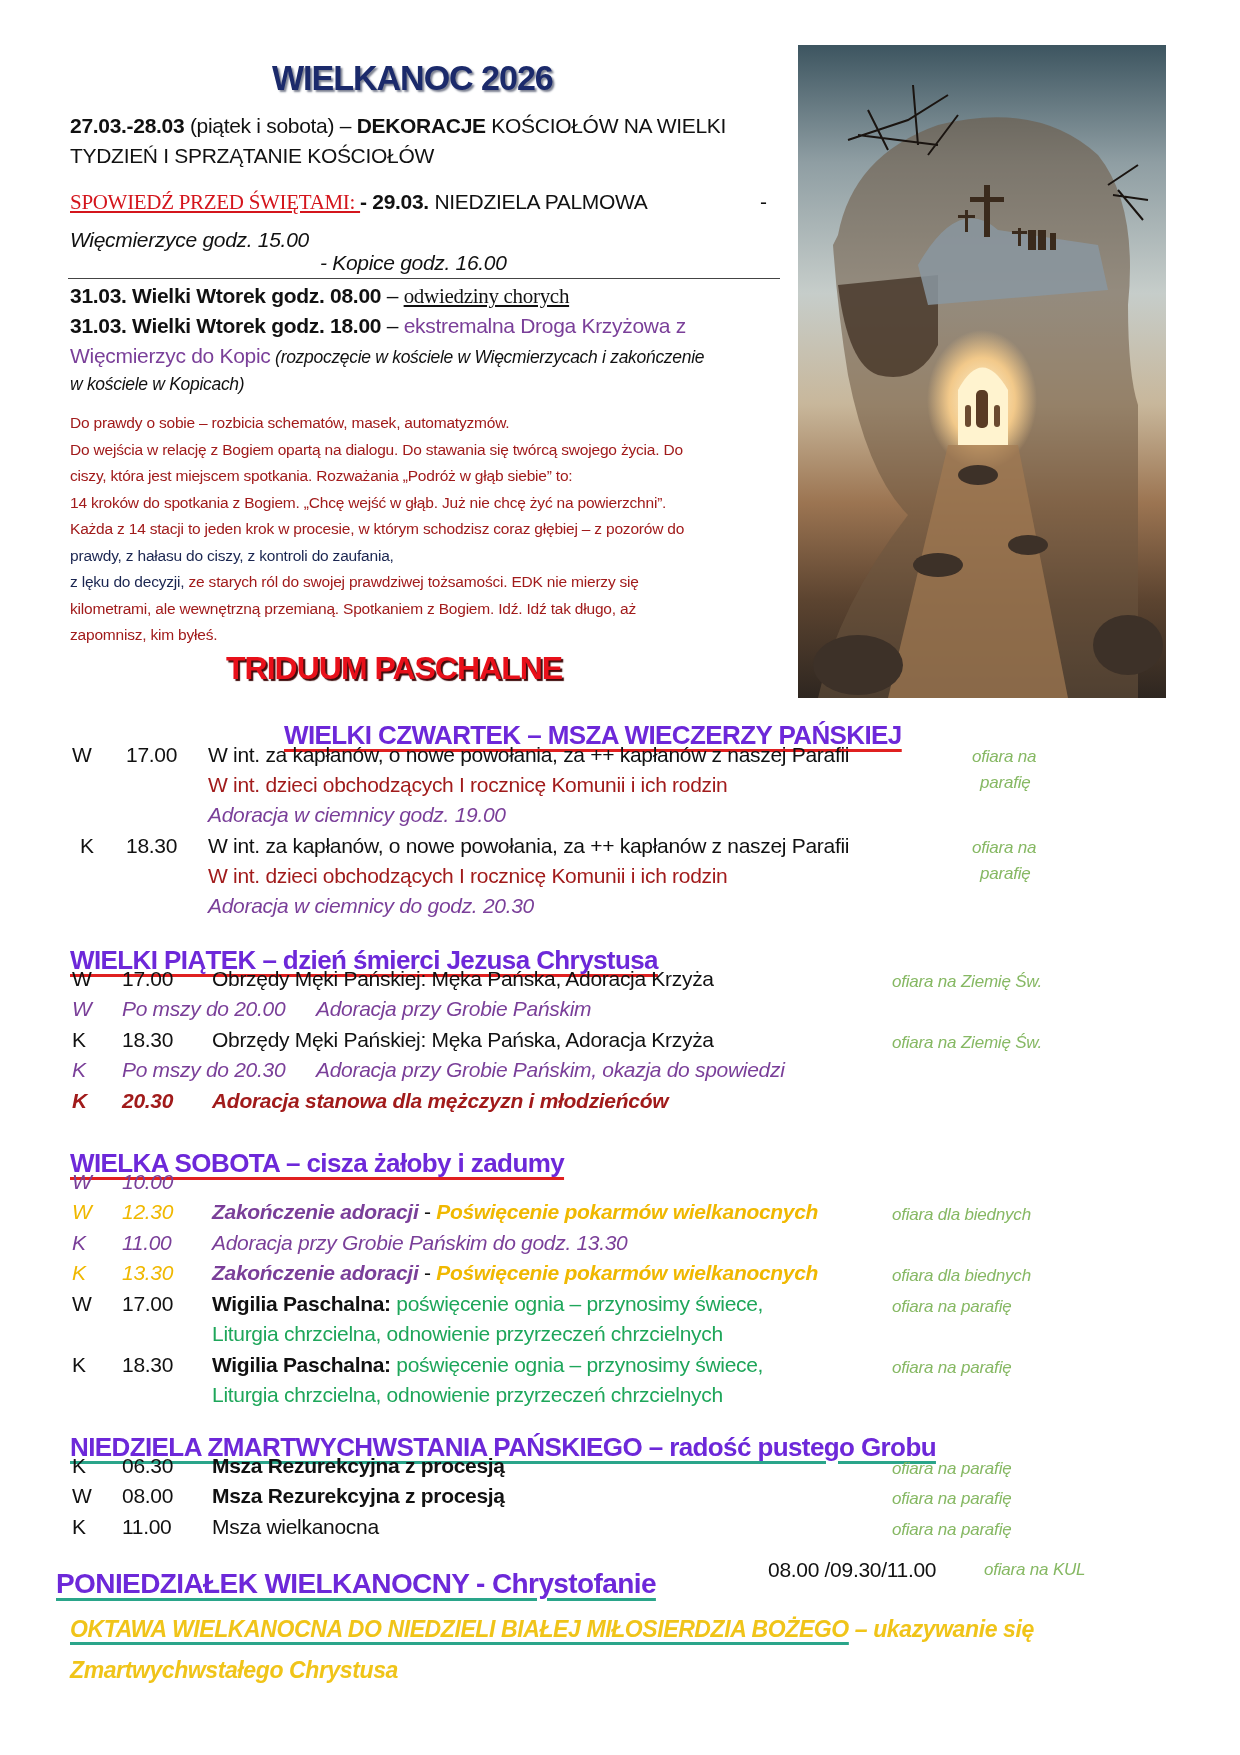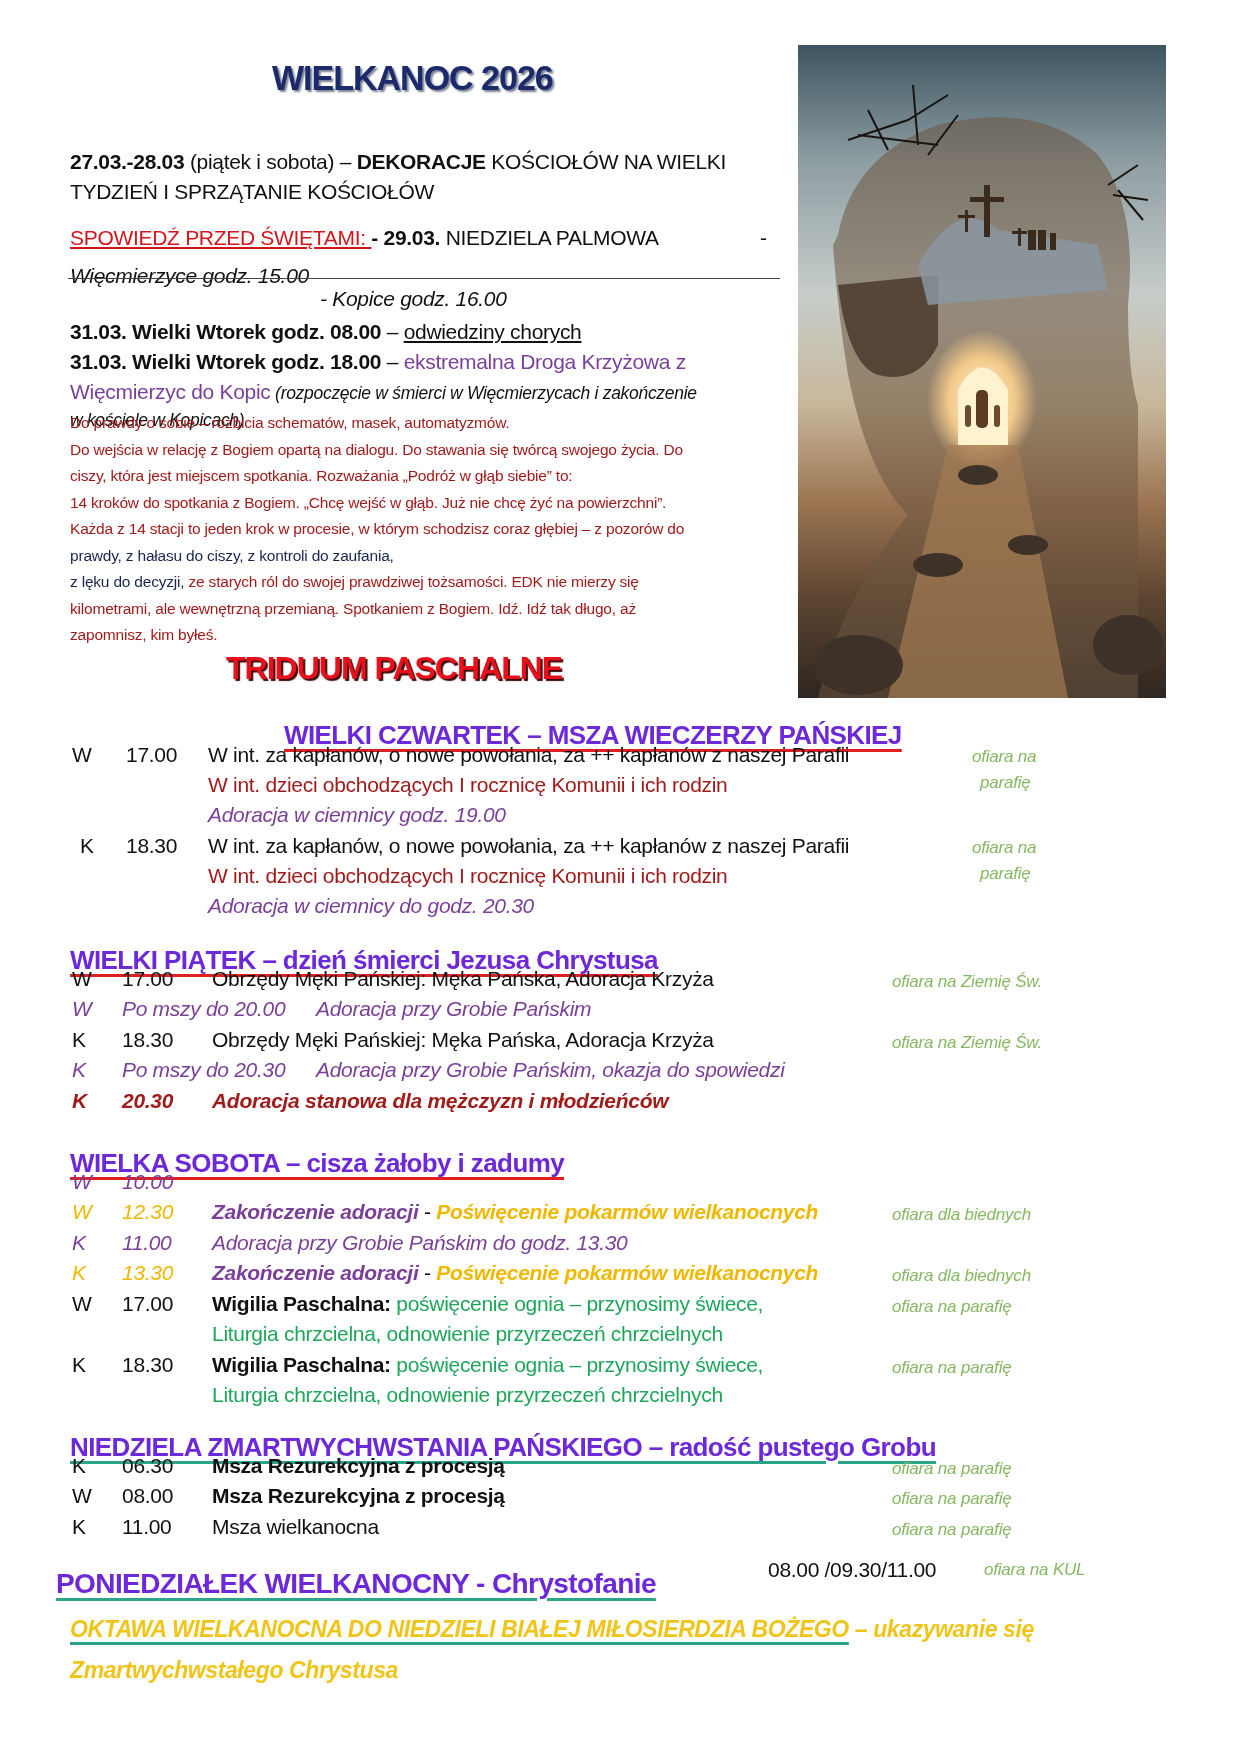--- a/index.html
+++ b/index.html
@@ -4,24 +4,24 @@
 <style>
   html, body { margin: 0; padding: 0; background: #ffffff; }
   body { width: 1240px; height: 1755px; position: relative; overflow: hidden;
          font-family: "Liberation Sans Narrow", "Liberation Sans", sans-serif; color: #111; }
   .abs { position: absolute; }
 
   
   .title-main { left: 272px; top: 58px; font-size: 34px; font-weight: 900; color: #1b2a6b;
     letter-spacing: -1px; text-shadow: 2px 2px 2px #7d8292; font-family: "Liberation Sans", sans-serif;
     transform: scaleY(1.05); }
-  .line { left: 70px; font-size: 21px; line-height: 30px; white-space: nowrap; letter-spacing: -0.3px; margin-top: 36px; }
+  .line { left: 70px; font-size: 21px; line-height: 30px; white-space: nowrap; letter-spacing: -0.3px; }
   .b { font-weight: bold; }
   .i { font-style: italic; }
-  .u { text-decoration: underline; }
+  .u { text-decoration: underline; font-family: Liberation Serif, serif; }
   .red { color: #d4151c; }
   .purple { color: #7a3f99; }
   .dred { color: #a11b1b; }
   .navy { color: #1a2550; }
   .hr { left: 68px; top: 278px; width: 712px; height: 1px; background: #444; }
 
   .reflect { left: 70px; top: 410px; width: 720px; font-size: 15.5px; line-height: 26.5px; color: #a11b1b; letter-spacing: -0.2px; }
   .reflect p { margin: 0; white-space: nowrap; }
 
   .photo { left: 798px; top: 45px; width: 368px; height: 653px; overflow: hidden;
@@ -63,21 +63,21 @@
 <div class="abs line i" style="top:248px; left:320px;">- Kopice godz. 16.00</div>
 <div class="abs hr"></div>
 
 <div class="abs line" style="top:281px;">
   <span class="b">31.03. Wielki Wtorek godz. 08.00</span><span> – </span><span class="u">odwiedziny chorych</span>
 </div>
 <div class="abs line" style="top:311px;">
   <span class="b">31.03. Wielki Wtorek  godz. 18.00</span><span> – </span><span class="purple">ekstremalna Droga Krzyżowa z</span>
 </div>
 <div class="abs line" style="top:341px;">
-  <span class="purple">Więcmierzyc do Kopic</span><span class="i" style="font-size:17.5px;"> (rozpoczęcie w śmierci w Więcmierzycach i zakończenie</span>
+  <span class="purple">Więcmierzyc do Kopic</span><span class="i" style="font-size:17.5px;"> (rozpoczęcie w kościele w Więcmierzycach i zakończenie</span>
 </div>
 <div class="abs line i" style="top:369px; font-size:17.5px;">w kościele w Kopicach)</div>
 
 <div class="abs reflect">
   <p>Do prawdy o sobie – rozbicia schematów, masek, automatyzmów.</p>
   <p>Do wejścia w relację z Bogiem opartą na dialogu. Do stawania się twórcą swojego życia. Do</p>
   <p>ciszy, która jest miejscem spotkania. Rozważania „Podróż w głąb siebie” to:</p>
   <p>14 kroków do spotkania z Bogiem. „Chcę wejść w głąb. Już nie chcę żyć na powierzchni”.</p>
   <p>Każda z 14 stacji to jeden krok w procesie, w którym schodzisz coraz głębiej – z pozorów do</p>
   <p class="navy">prawdy, z hałasu do ciszy, z kontroli do zaufania,</p>

